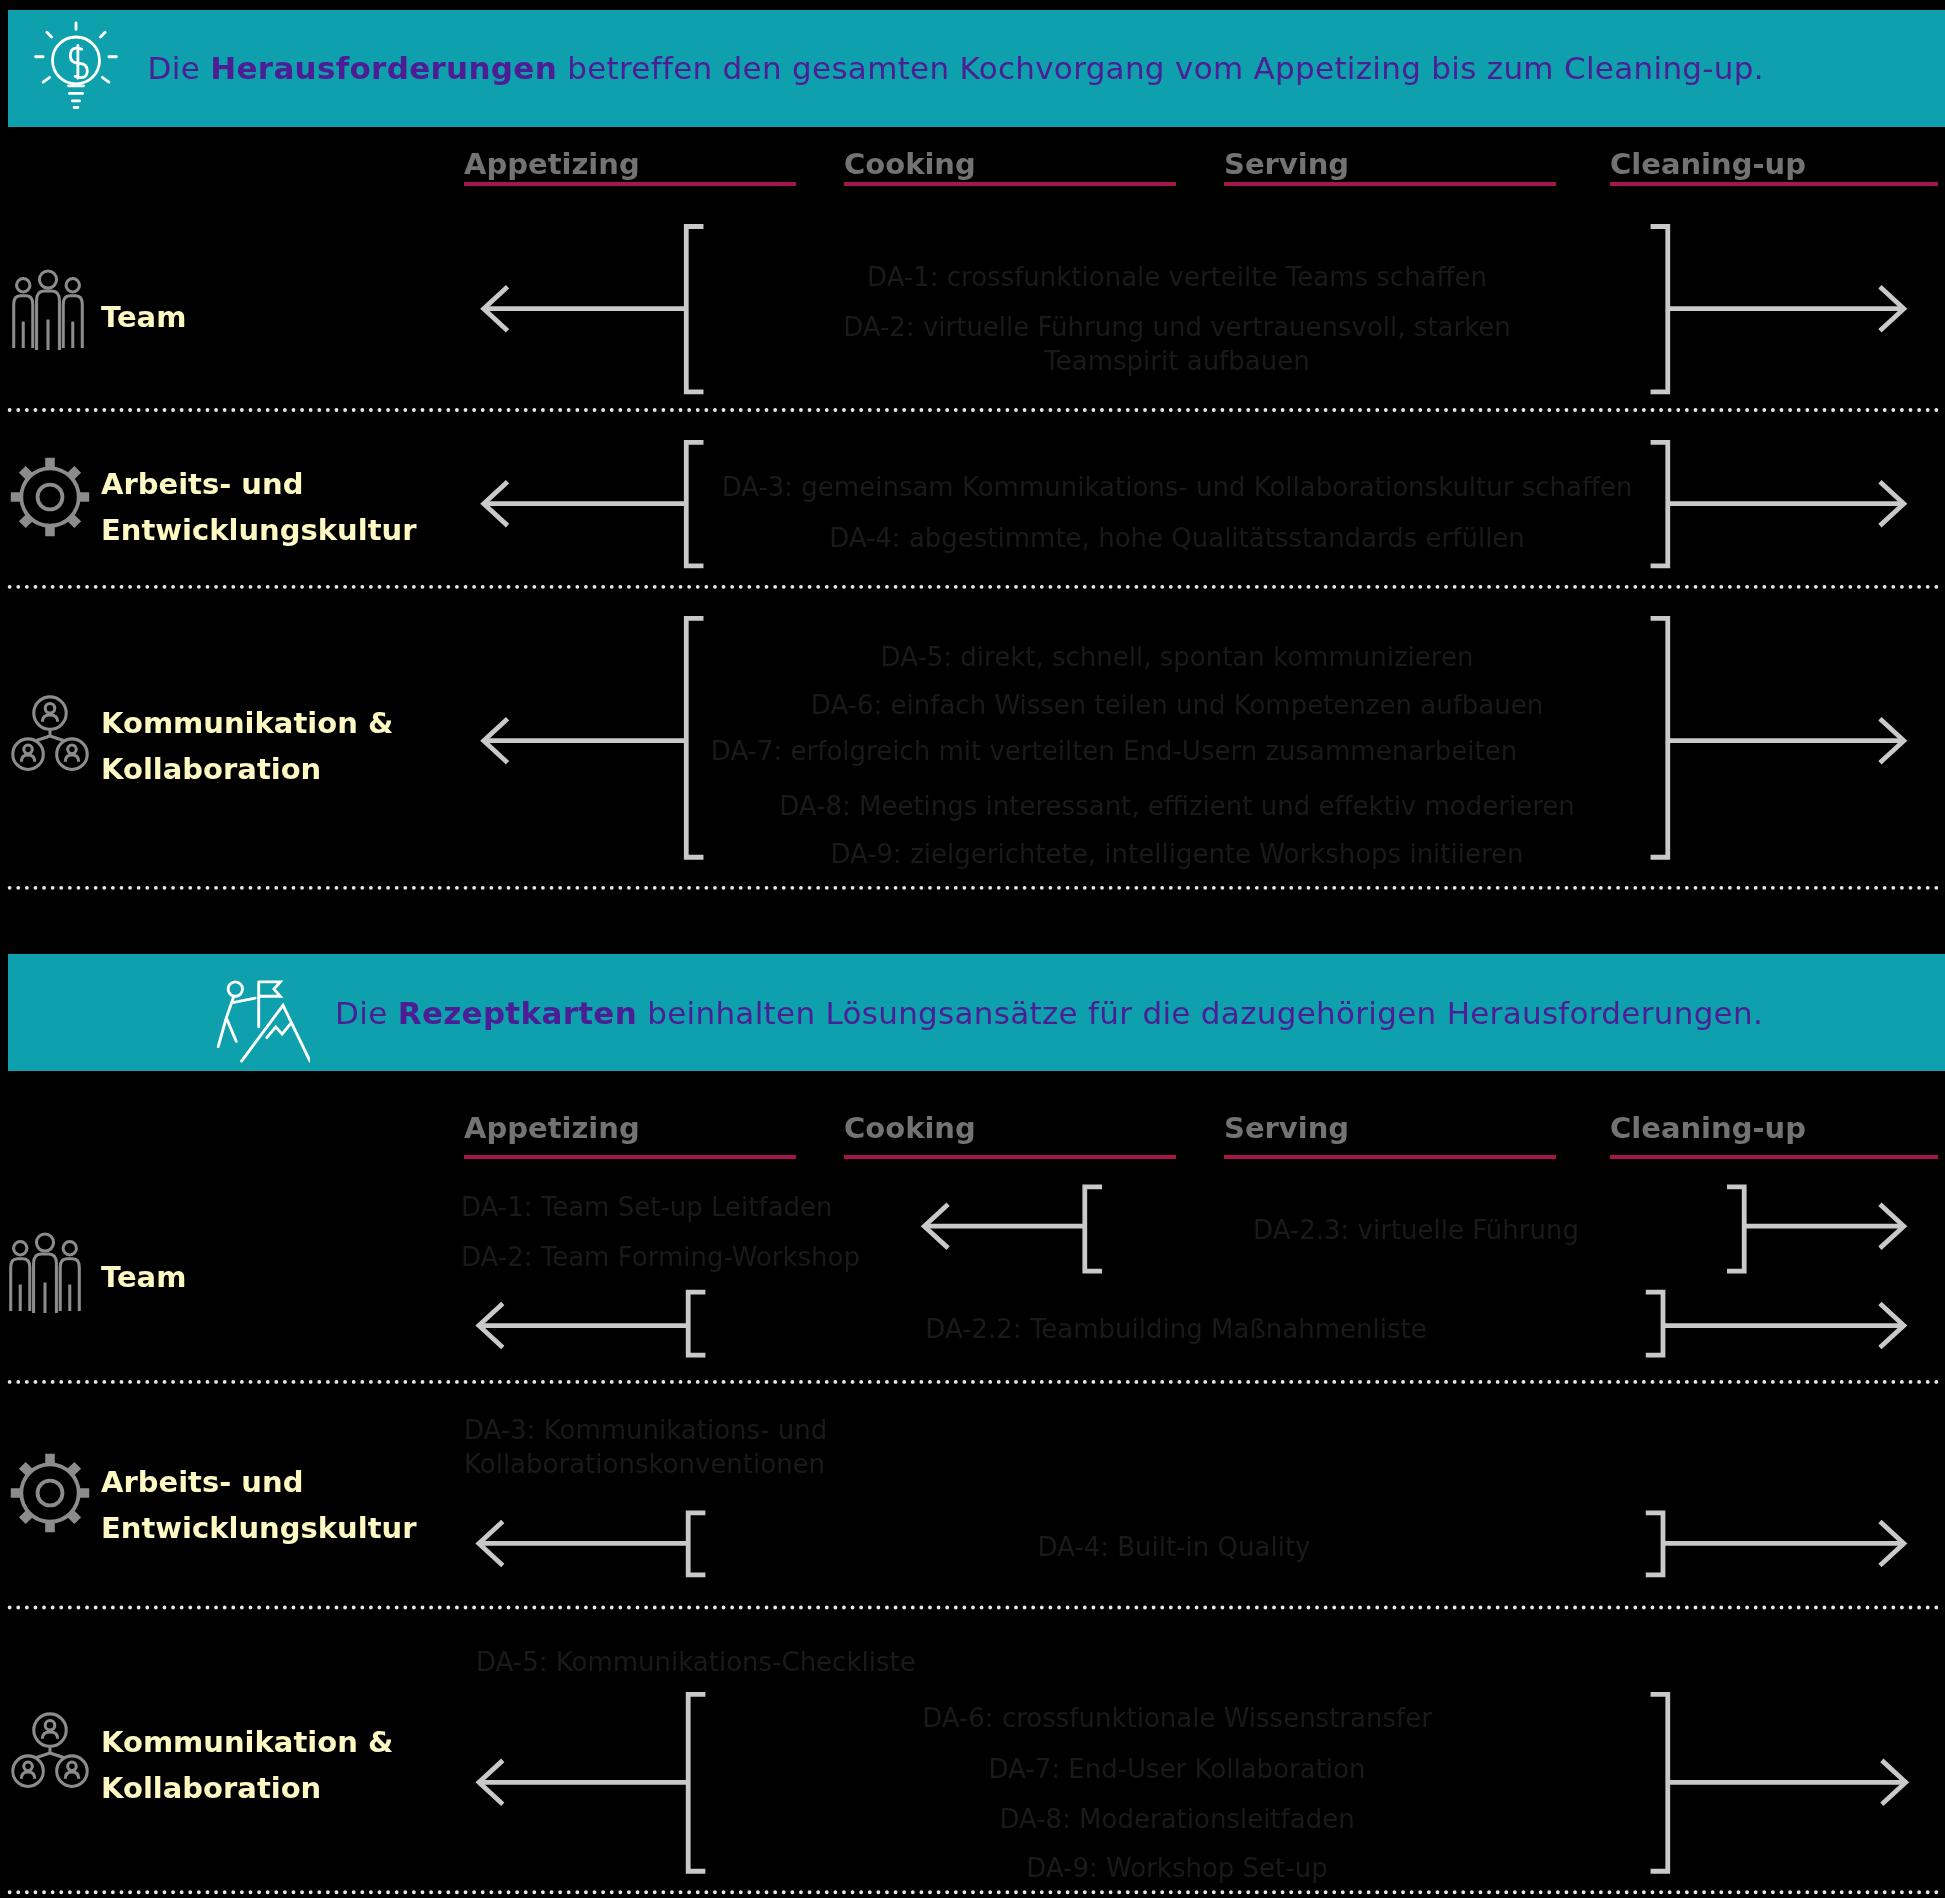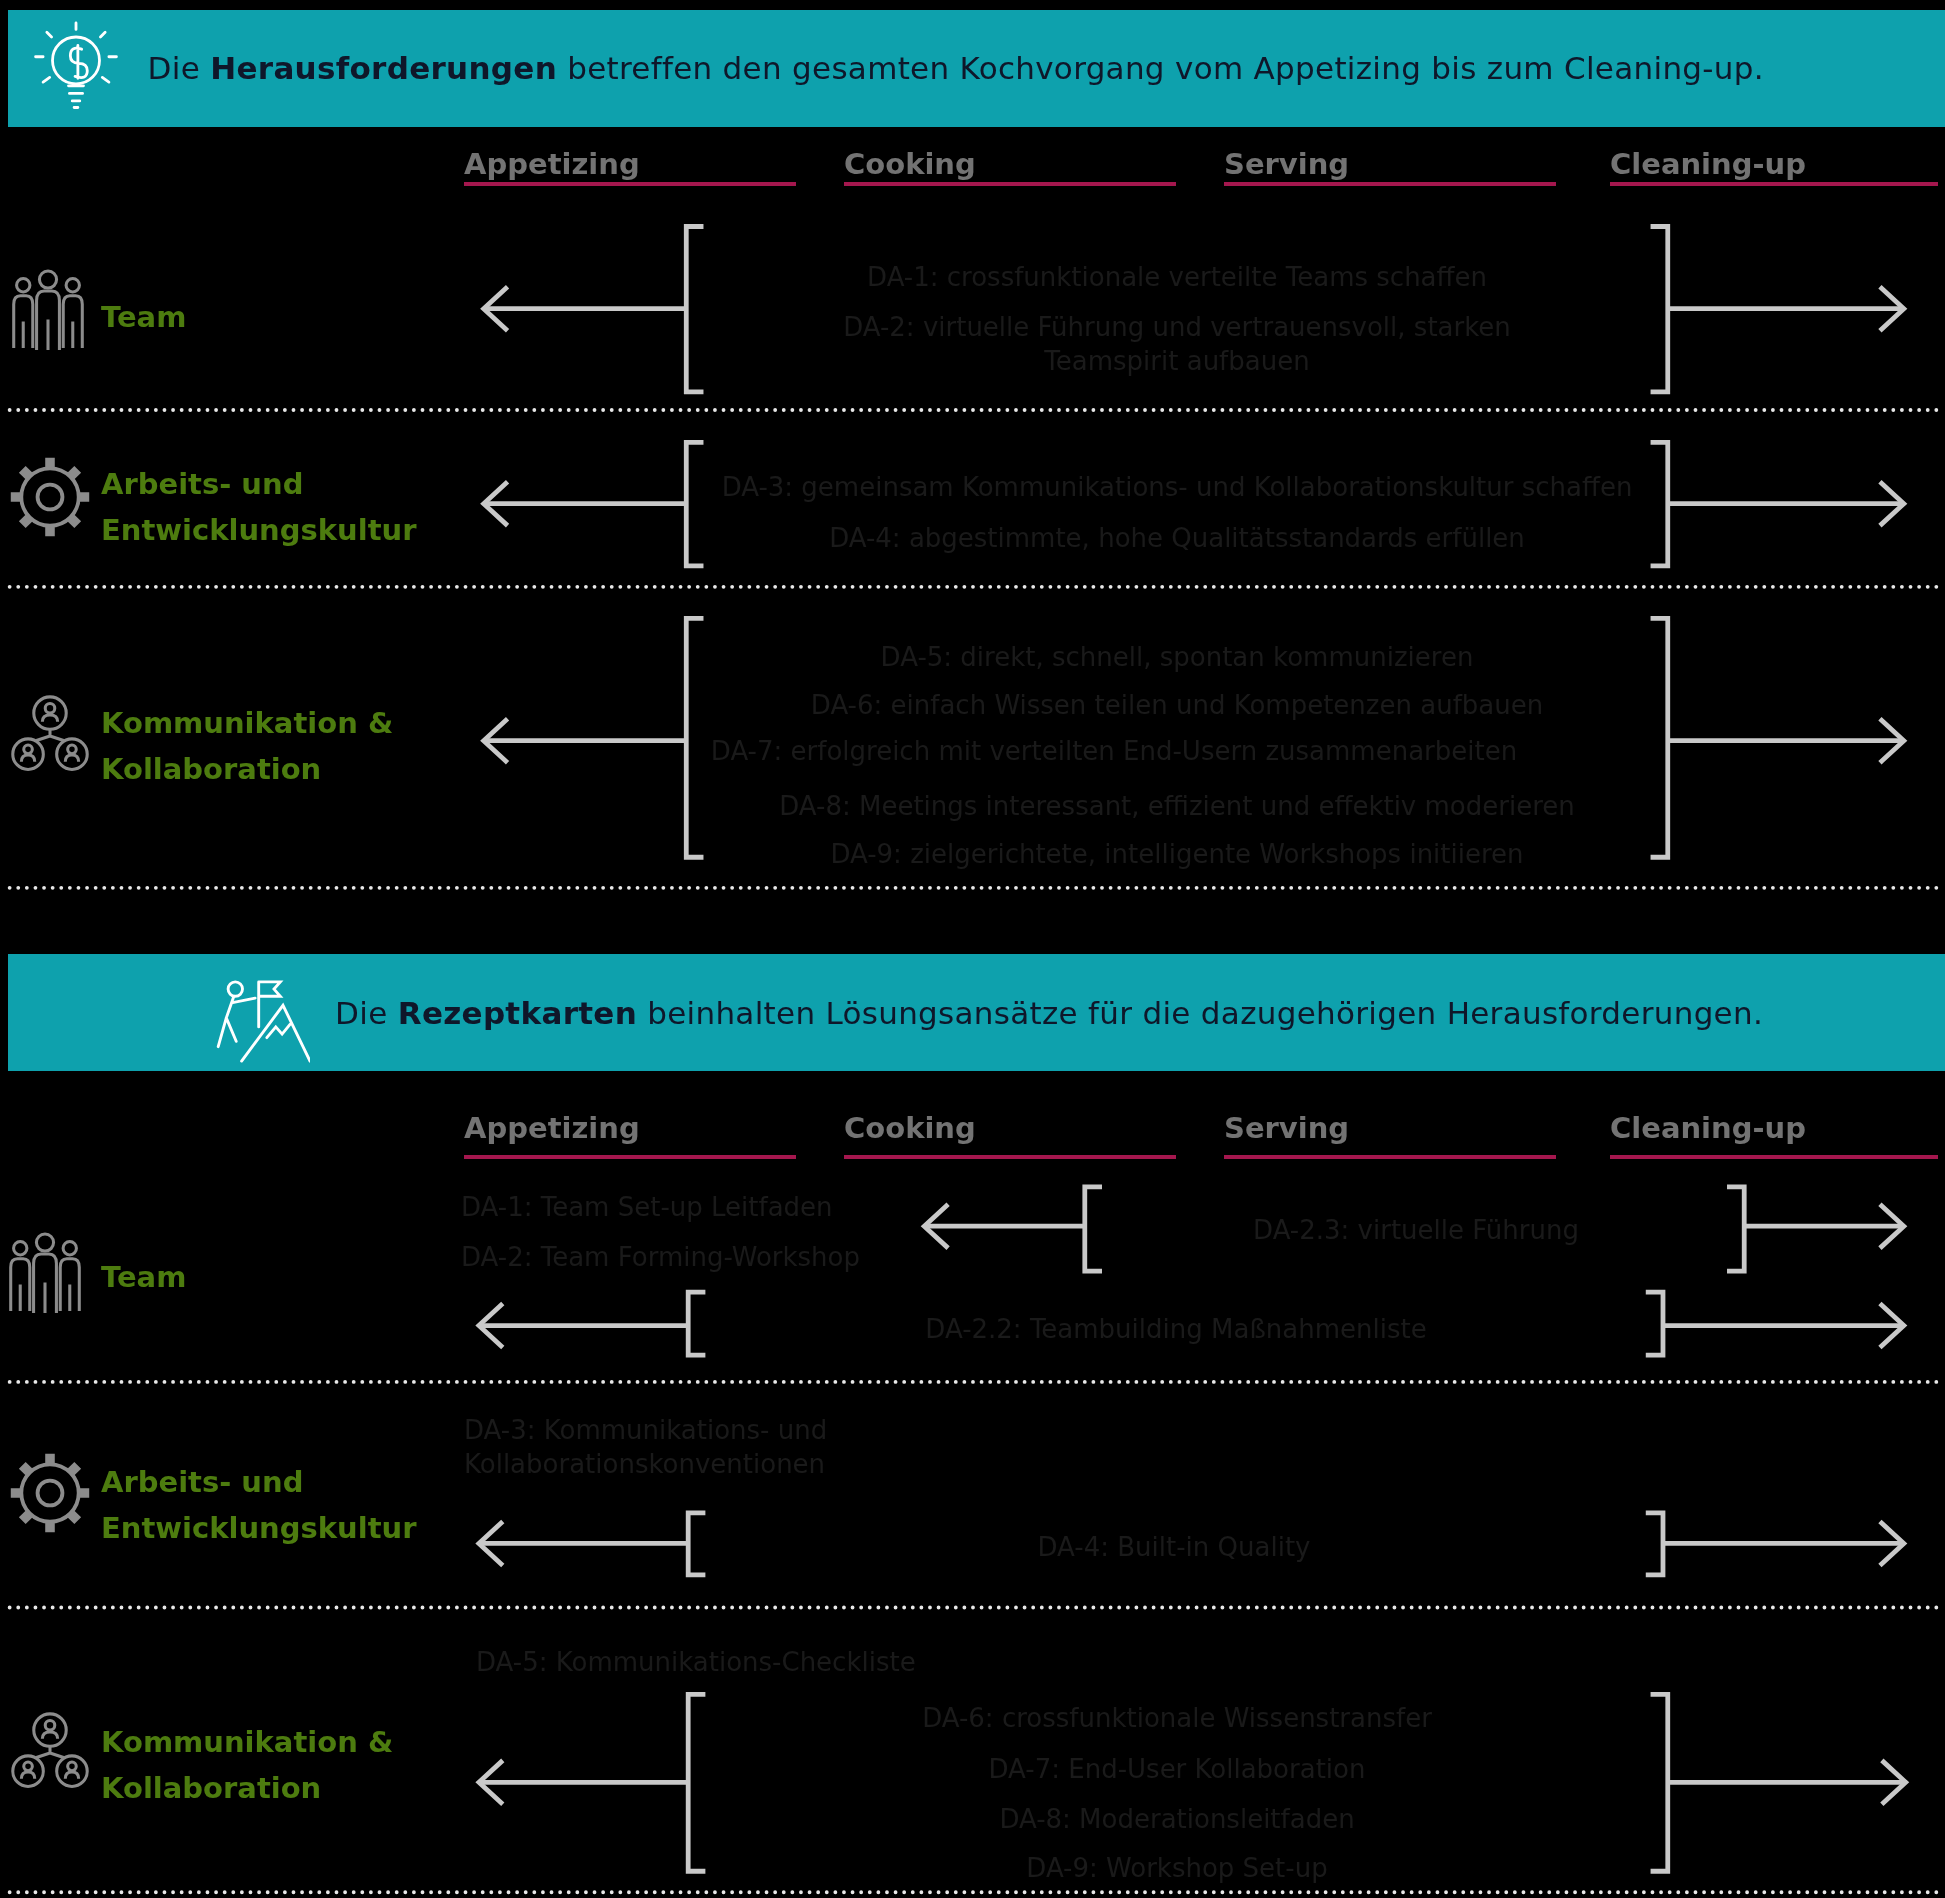--- a/index.html
+++ b/index.html
@@ -1,25 +1,25 @@
 <!DOCTYPE html>
 <html><head>
 <meta charset="utf-8">
 <style>
   html,body{margin:0;padding:0;background:#000;}
   #canvas{position:relative;width:1945px;height:1898px;background:#000;overflow:hidden;
           font-family:"DejaVu Sans","Liberation Sans",sans-serif;}
   .banner{position:absolute;left:7.6px;width:1938px;height:117px;background:#0EA1AD;
           display:flex;align-items:center;}
   .banner .bicon{flex:0 0 auto;margin-left:21px;}
-  .banner .btext{color:#0f172a;font-size:31px;margin-left:25px;letter-spacing:0.3px;}
+  .banner .btext{color:#4c1d95;font-size:31px;margin-left:25px;letter-spacing:0.3px;}
   .banner .btext .bd{font-weight:bold;}
   .phase{position:absolute;color:#737373;font-size:29px;font-weight:bold;white-space:nowrap;}
   .phase-line{position:absolute;height:3.8px;background:#A4174E;}
-  .rowlabel{position:absolute;color:#4d7c0f;font-size:29px;font-weight:bold;line-height:46px;white-space:nowrap;}
+  .rowlabel{position:absolute;color:#fef9c3;font-size:29px;font-weight:bold;line-height:46px;white-space:nowrap;}
   .mid{position:absolute;color:#1A1A1A;font-size:26px;line-height:34px;}
   .ctr{transform:translateX(-50%);text-align:center;white-space:nowrap;}
   .ctrwrap{transform:translateX(-50%);text-align:center;white-space:normal;}
   .leftal{text-align:right;white-space:nowrap;}
   .leftwrap{text-align:left;white-space:normal;}
   svg.overlay{position:absolute;left:0;top:0;pointer-events:none;}
   .conn{stroke:#C9C9C9;stroke-width:5;fill:none;}
   .dots{stroke:#E8E8E8;stroke-width:4;fill:none;stroke-dasharray:0 9;stroke-linecap:round;}
   .gicon{stroke:#8C8C8C;fill:none;}
   .wicon{stroke:#FFFFFF;fill:none;}

